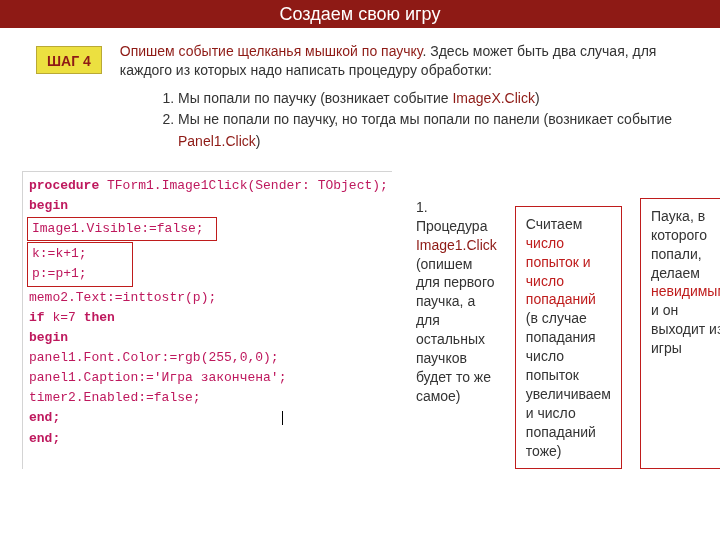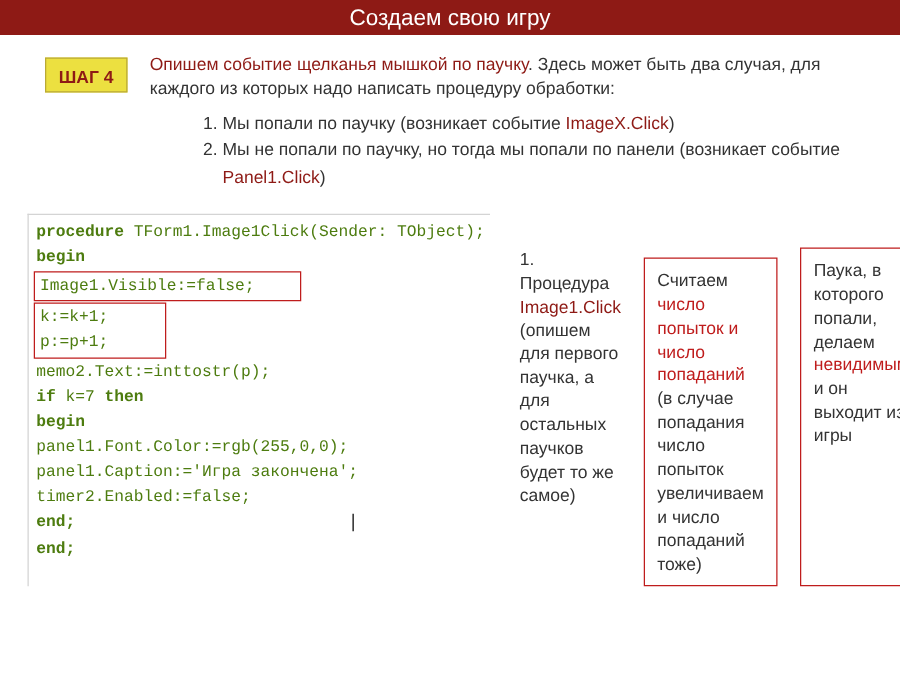--- a/index.html
+++ b/index.html
@@ -61,30 +61,30 @@
   }
   .code-panel {
     width: 410px;
     border-top: 1px solid #d4d4d4;
     border-left: 1px solid #d4d4d4;
     background: #fff;
     padding: 4px 4px 6px 4px;
     font-family: "Courier New", monospace;
     font-size: 13px;
     line-height: 1.55;
-    color: #4d7c0f;
+    color: #be185d;
   }
   .code-panel .line { white-space: pre; padding-left: 2px; }
   .code-panel .kw { font-weight: bold; }
   .code-panel .boxed-group {
     border: 1.5px solid #bf1c1c;
     padding: 1px 2px 1px 2px;
     margin: 1px 0;
     display: block;
-    width: 214px;
+    width: 190px;
   }
   .cursor {
     display: inline-block;
     width: 1px;
     height: 14px;
     background: #000;
     vertical-align: middle;
     margin-left: 222px;
   }
   .right-col {

